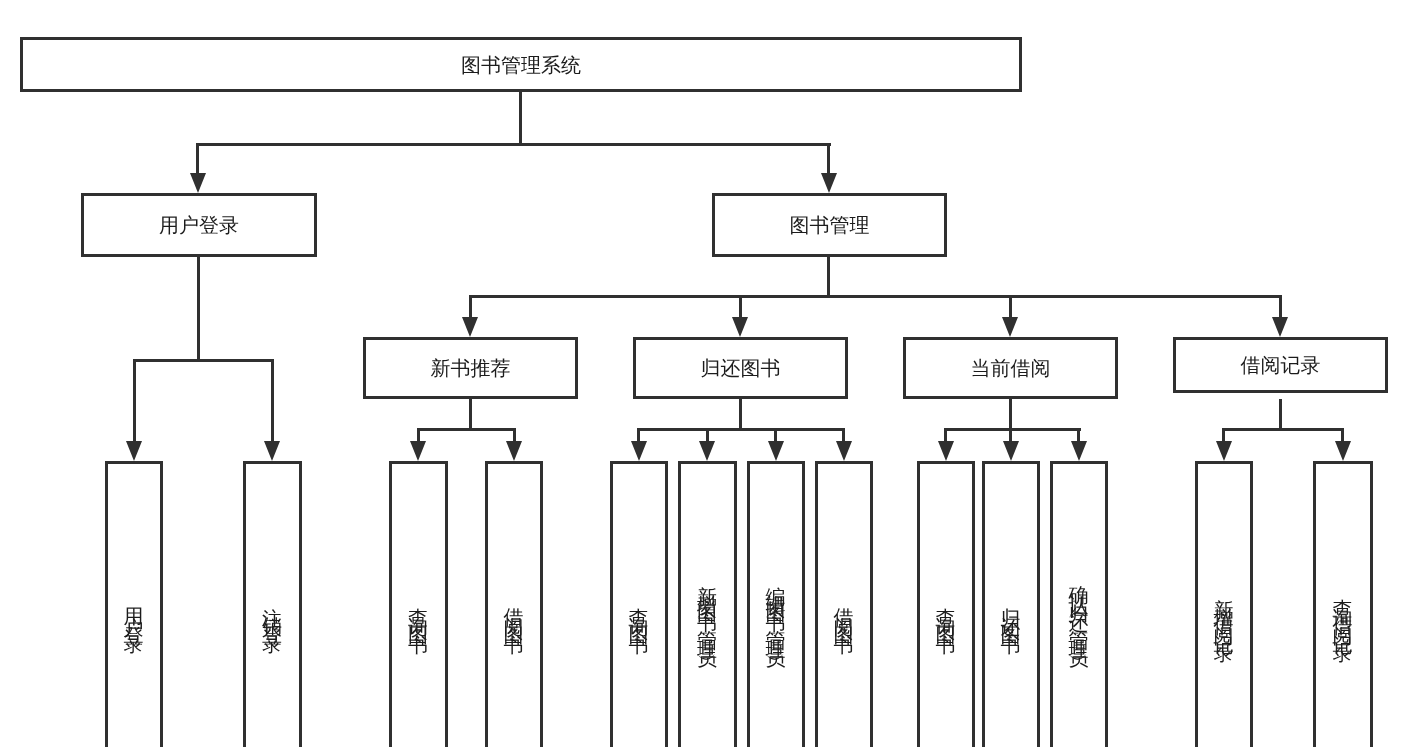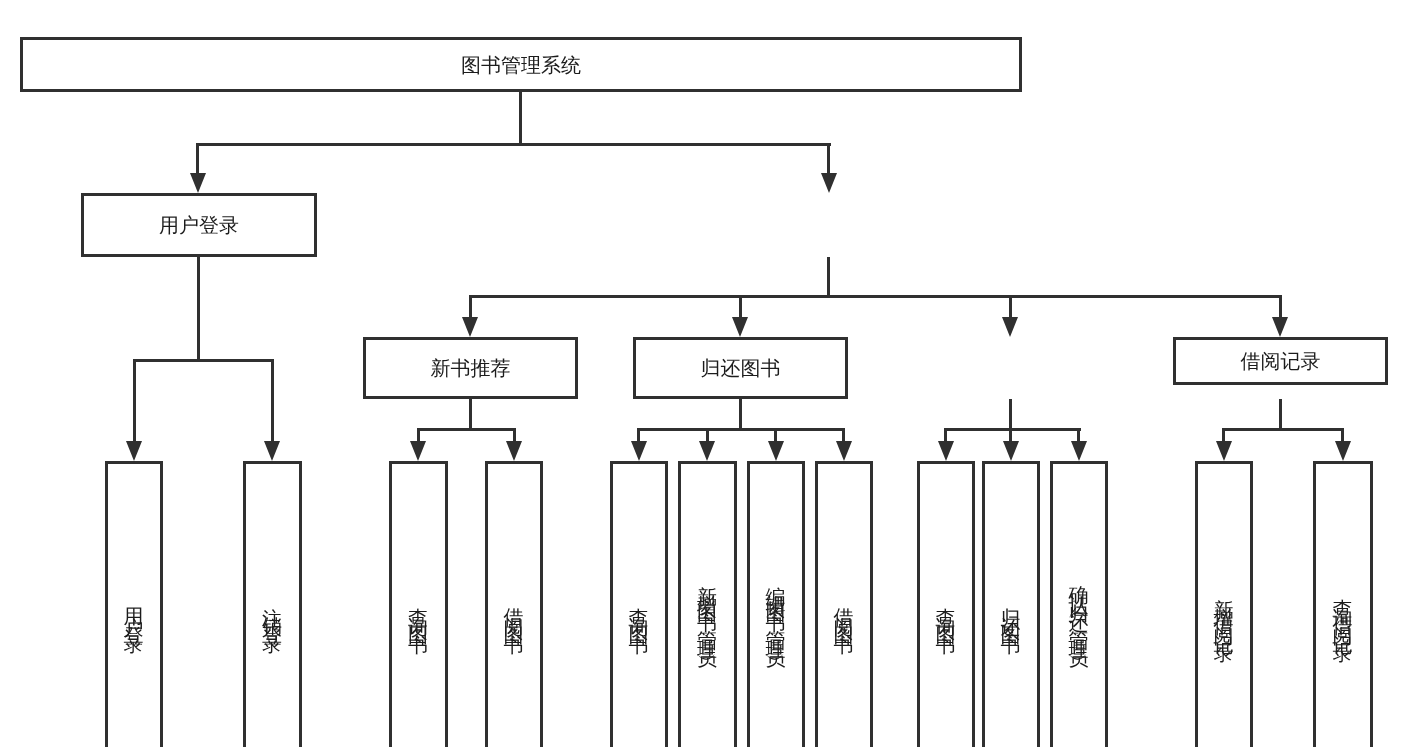--- a/index.html
+++ b/index.html
@@ -63,20 +63,23 @@
   <div class="vline" style="left:519px;top:68px;height:53px;"></div>
   <div class="hline" style="left:196px;top:119px;width:635px;"></div>
   <div class="vline" style="left:196px;top:119px;height:31px;"></div>
   <div class="arrow-head" style="left:190px;top:149px;"></div>
   <div class="vline" style="left:827px;top:119px;height:31px;"></div>
   <div class="arrow-head" style="left:821px;top:149px;"></div>
 
   <div class="box" style="left:81px;top:169px;width:236px;height:64px;">
     <span>用户登录</span>
   </div>
+  <div class="box" style="left:712px;top:169px;width:235px;height:64px;">
+    <span>图书管理</span>
+  </div>
 
   <div class="vline" style="left:197px;top:233px;height:105px;"></div>
   <div class="hline" style="left:133px;top:335px;width:141px;"></div>
   <div class="vline" style="left:133px;top:335px;height:82px;"></div>
   <div class="arrow-head" style="left:126px;top:417px;"></div>
   <div class="vline" style="left:271px;top:335px;height:82px;"></div>
   <div class="arrow-head" style="left:264px;top:417px;"></div>
 
   <div class="vline" style="left:827px;top:233px;height:41px;"></div>
   <div class="hline" style="left:469px;top:271px;width:813px;"></div>
@@ -88,21 +91,24 @@
   <div class="arrow-head" style="left:1002px;top:293px;"></div>
   <div class="vline" style="left:1279px;top:271px;height:22px;"></div>
   <div class="arrow-head" style="left:1272px;top:293px;"></div>
 
   <div class="box" style="left:363px;top:313px;width:215px;height:62px;">
     <span>新书推荐</span>
   </div>
   <div class="box" style="left:633px;top:313px;width:215px;height:62px;">
     <span>归还图书</span>
   </div>
-  <div class="box" style="left:1173px;top:313px;width:215px;height:48px;">
+  <div class="box" style="left:903px;top:313px;width:215px;height:62px;">
+    <span>当前借阅</span>
+  </div>
+  <div class="box" style="left:1173px;top:313px;width:215px;height:56px;">
     <span>借阅记录</span>
   </div>
 
   <div class="vline" style="left:469px;top:375px;height:32px;"></div>
   <div class="hline" style="left:417px;top:404px;width:99px;"></div>
   <div class="vline" style="left:417px;top:404px;height:13px;"></div>
   <div class="arrow-head" style="left:410px;top:417px;"></div>
   <div class="vline" style="left:513px;top:404px;height:13px;"></div>
   <div class="arrow-head" style="left:506px;top:417px;"></div>
 

